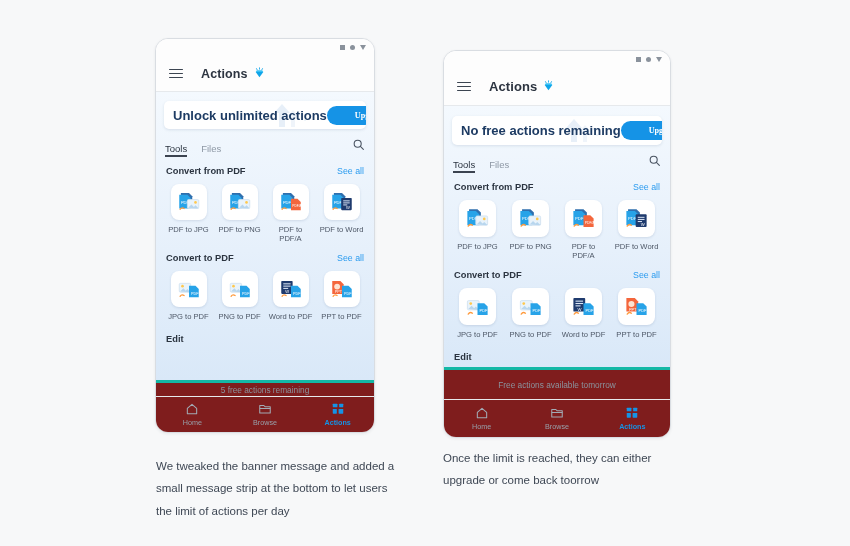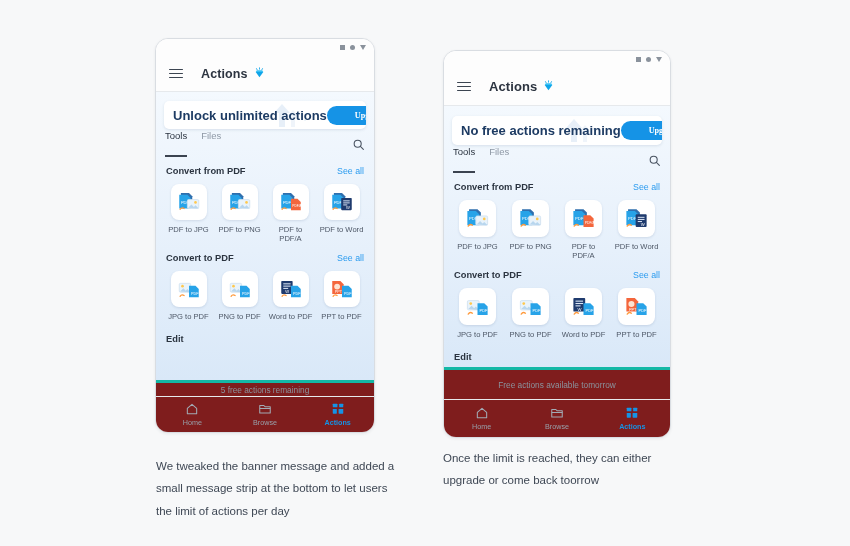--- a/index.html
+++ b/index.html
@@ -140,21 +140,21 @@
   
   .tabbar {
     display: flex;
     align-items: flex-end;
     padding: 10px 9px 0 9px;
     height: 28px;
   }
   .tab {
     font-size: 9.5px;
     color: #8e98a5;
-    padding-bottom: 16px;
+    padding-bottom: 3px;
     margin-right: 14px;
     cursor: pointer;
     position: relative;
   }
   .tab.active { color: #2b3440; font-weight: 400; }
   .tab.active::after {
     content: "";
     position: absolute;
     left: 0; right: 0; bottom: 0;
     height: 1.6px;

